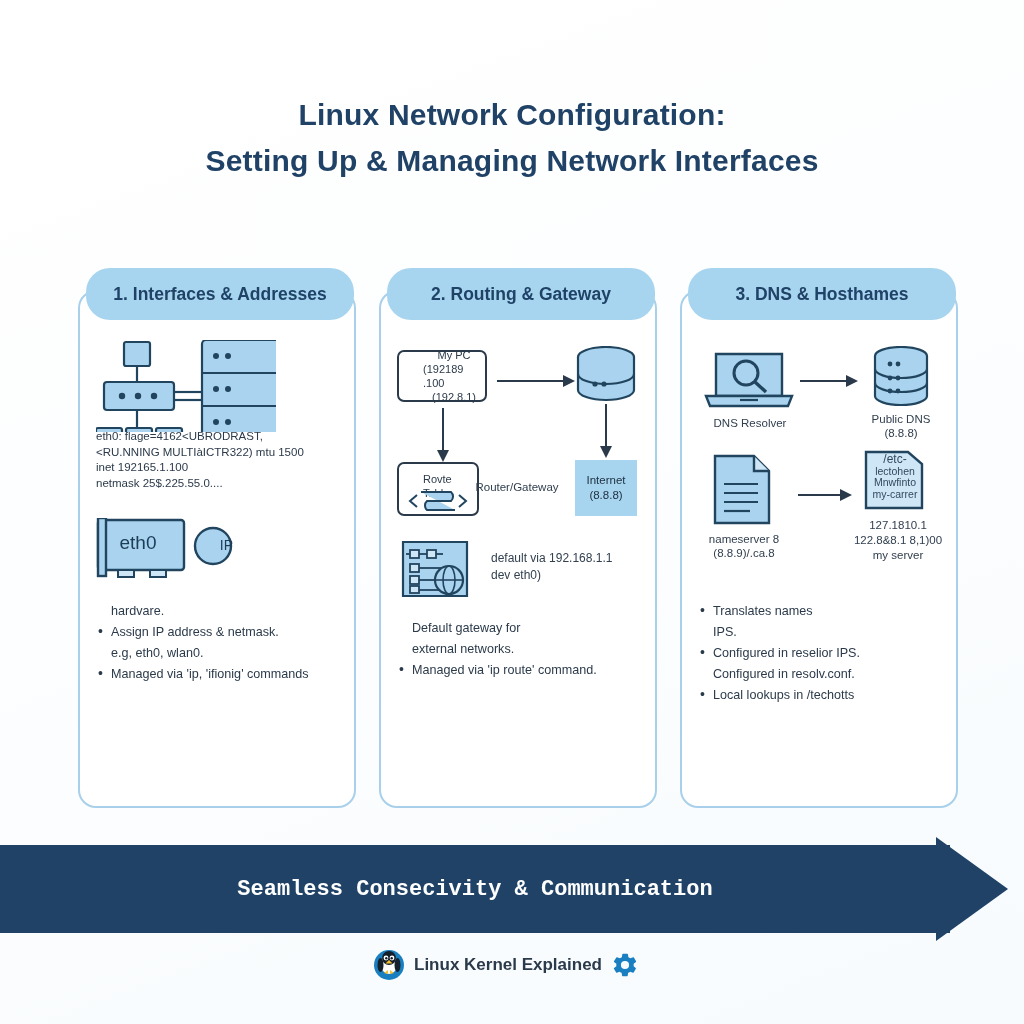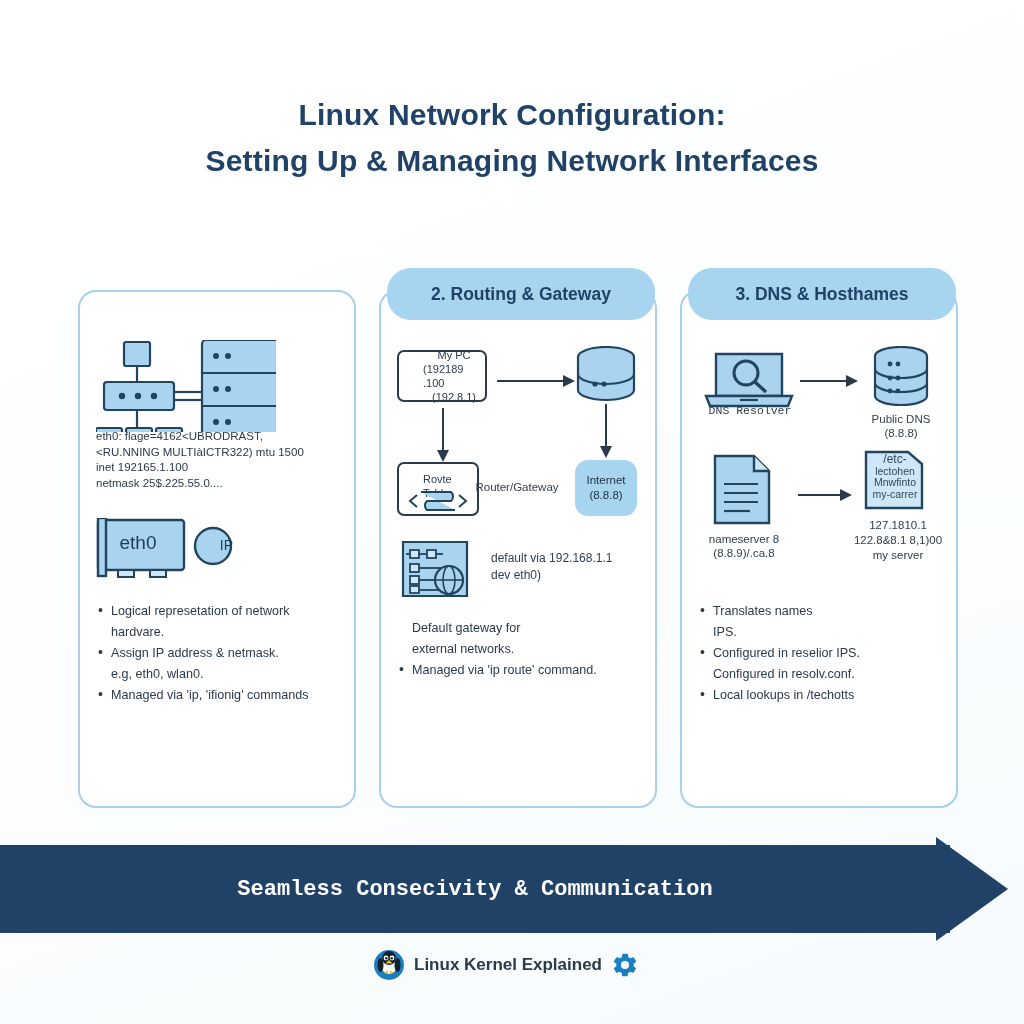--- a/index.html
+++ b/index.html
@@ -74,20 +74,23 @@
 
   <div class="title-wrap">
     <div class="title-line">Linux Network Configuration:</div>
     <div class="title-line">Setting Up &amp; Managing Network Interfaces</div>
   </div>
 
   <div class="panels">
 
     <div class="panel">
       <div class="card"></div>
+      <div class="pill">
+        <span class="pill-text">1. Interfaces &amp; Addresses</span>
+      </div>
       <div class="body">
 
         <svg width="180" height="92" style="position:absolute;left:18px;top:12px">
           <g fill="#a9d3ee" stroke="#22455f" stroke-width="2.2">
             <rect x="28" y="2" width="26" height="24" rx="2"></rect>
             <rect x="8" y="42" width="70" height="28" rx="3" fill="#a9d3ee"></rect>
             <rect x="0" y="88" width="26" height="24" rx="2"></rect>
             <rect x="30" y="88" width="26" height="24" rx="2"></rect>
             <rect x="60" y="88" width="26" height="24" rx="2"></rect>
             <rect x="106" y="0" width="78" height="100" rx="4"></rect>
@@ -132,21 +135,20 @@
         </svg>
         <div style="position:absolute;left:30px;top:204px;width:60px;text-align:center;
                     font-size:19px;color:#1c3d58;">eth0</div>
         <svg width="40" height="40" style="position:absolute;left:115px;top:198px">
           <circle cx="20" cy="20" r="18" fill="#a9d3ee" stroke="#22455f" stroke-width="2.4"></circle>
         </svg>
         <div style="position:absolute;left:115px;top:209px;width:40px;text-align:right;
                     font-size:14px;color:#1c3d58;">IP</div>
 
         <ul class="bullets" style="top:273px;">
-          <li class="dot">Logical represetation of network</li>
           <li class="cont">hardvare.</li>
           <li class="dot">Assign IP address &amp; netmask.</li>
           <li class="cont">e.g, eth0, wlan0.</li>
           <li class="dot">Managed via 'ip, 'ifionig' commands</li>
         </ul>
       </div>
     </div>
 
     <div class="panel">
       <div class="card"></div>
@@ -188,21 +190,21 @@
           <span style="margin-bottom:6px">Rovte Table</span>
         </div>
         <svg width="62" height="22" style="position:absolute;left:28px;top:162px">
           <path d="M14 2 H44 a6 6 0 0 1 0 9 H20 a6 6 0 0 0 0 9 H48" fill="#a9d3ee" stroke="#22455f" stroke-width="2"></path>
           <path d="M10 5 L3 11 L10 17" fill="none" stroke="#22455f" stroke-width="2"></path>
           <path d="M52 5 L59 11 L52 17" fill="none" stroke="#22455f" stroke-width="2"></path>
         </svg>
 
         <div class="lbl" style="left:92px; top:152px; width:92px;">Router/Gateway</div>
 
-        <div class="fbox" style="left:196px; top:132px; width:62px; height:56px;border-radius:13px;">
+        <div class="fbox" style="left:196px; top:132px; width:62px; height:56px;">
           <span>Internet</span>
           <span>(8.8.8)</span>
         </div>
 
         <svg width="82" height="60" style="position:absolute;left:20px;top:212px">
           <path d="M4 2 H54 L68 2 V56 H4 Z" fill="#a9d3ee" stroke="#22455f" stroke-width="2.2"></path>
           <g stroke="#22455f" stroke-width="1.8" fill="#cfe6f6">
             <rect x="11" y="10" width="9" height="8"></rect>
               <rect x="28" y="10" width="9" height="8"></rect>
             <rect x="11" y="24" width="9" height="8"></rect>
@@ -264,21 +266,21 @@
           <g fill="#22455f">
             <circle cx="18" cy="18" r="2.4"></circle>
               <circle cx="26" cy="18" r="2.4"></circle>
             <circle cx="18" cy="32" r="2.4"></circle>
               <circle cx="26" cy="32" r="2.4"></circle>
             <circle cx="18" cy="45" r="2.4"></circle>
               <circle cx="26" cy="45" r="2.4"></circle>
           </g>
         </svg>
 
-        <div class="lbl" style="left:12px; top:76px; width:116px;font-family:Liberation Mono, monospace;">DNS Resolver</div>
+        <div class="lbl" style="left:12px; top:88px; width:116px;">DNS Resolver</div>
         <div class="lbl" style="left:166px; top:84px; width:110px;">
           <div>Public DNS</div>
           <div>(8.8.8)</div>
         </div>
 
         <svg width="62" height="72" style="position:absolute;left:32px;top:126px">
           <path d="M3 2 H42 L57 17 V69 H3 Z" fill="#a9d3ee" stroke="#22455f" stroke-width="2.4"></path>
           <path d="M42 2 V17 H57" fill="#cfe6f6" stroke="#22455f" stroke-width="2.4"></path>
           <g stroke="#22455f" stroke-width="2.2">
             <path d="M12 30 H46"></path>

